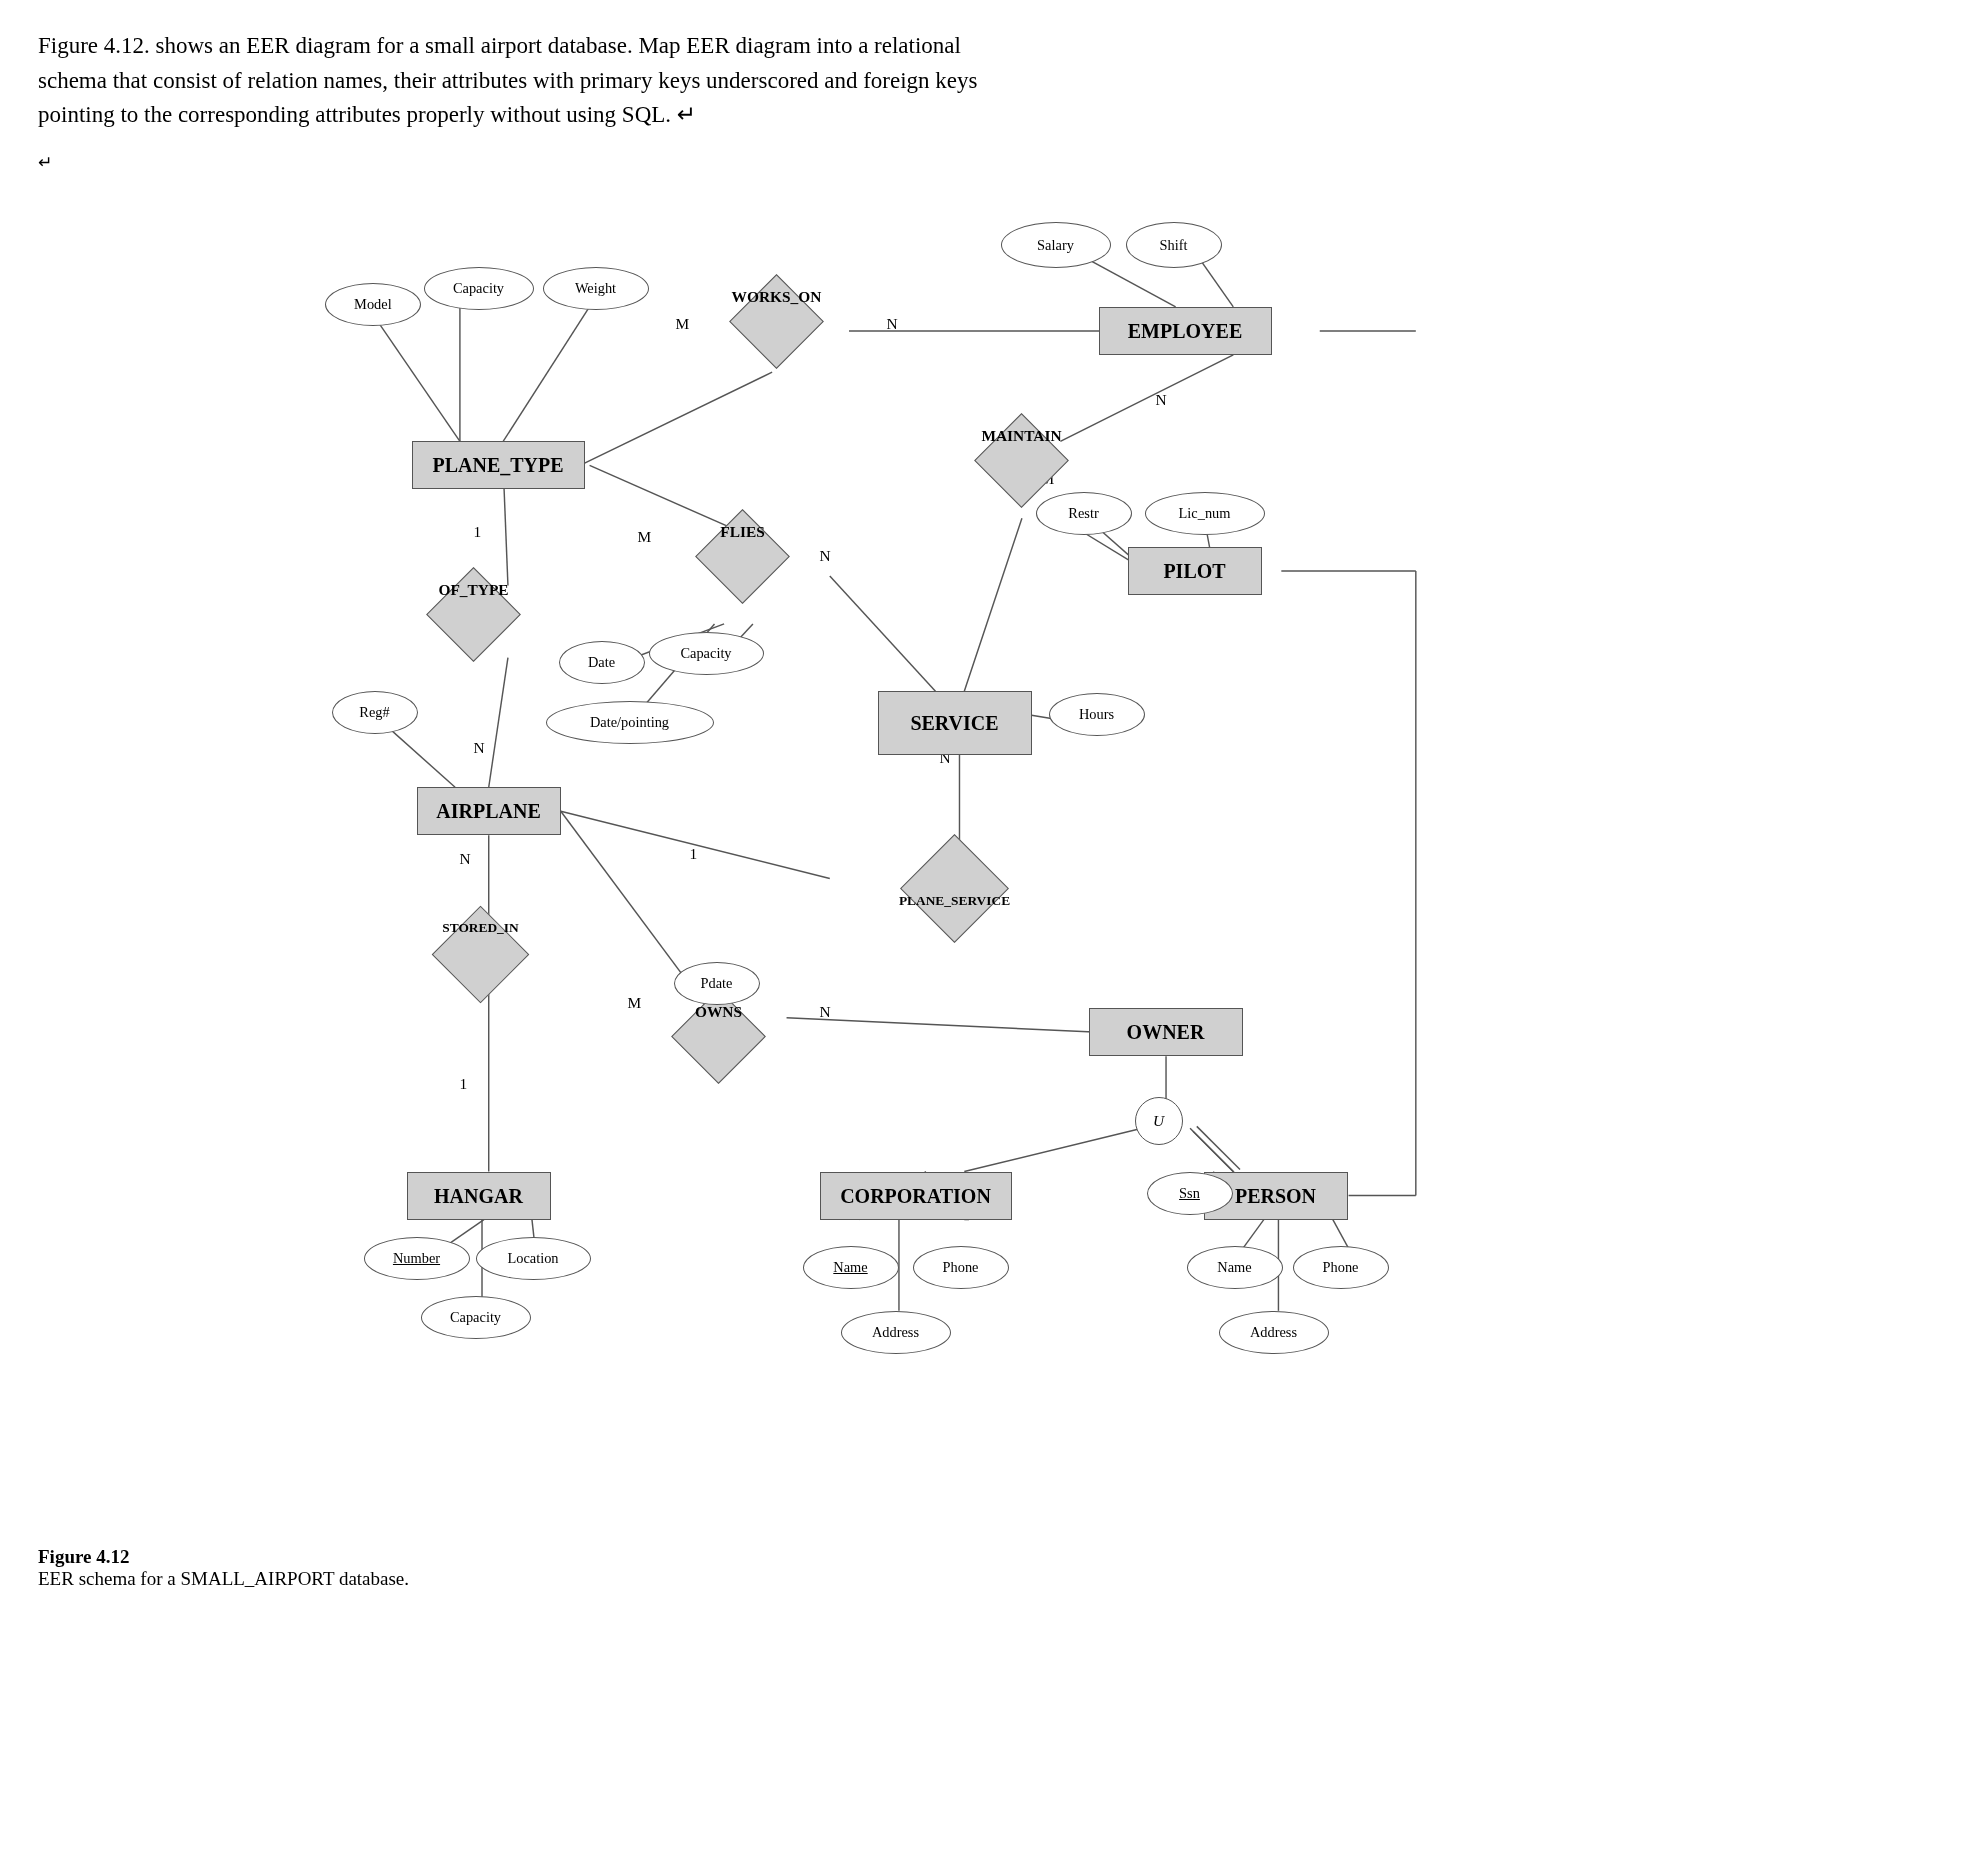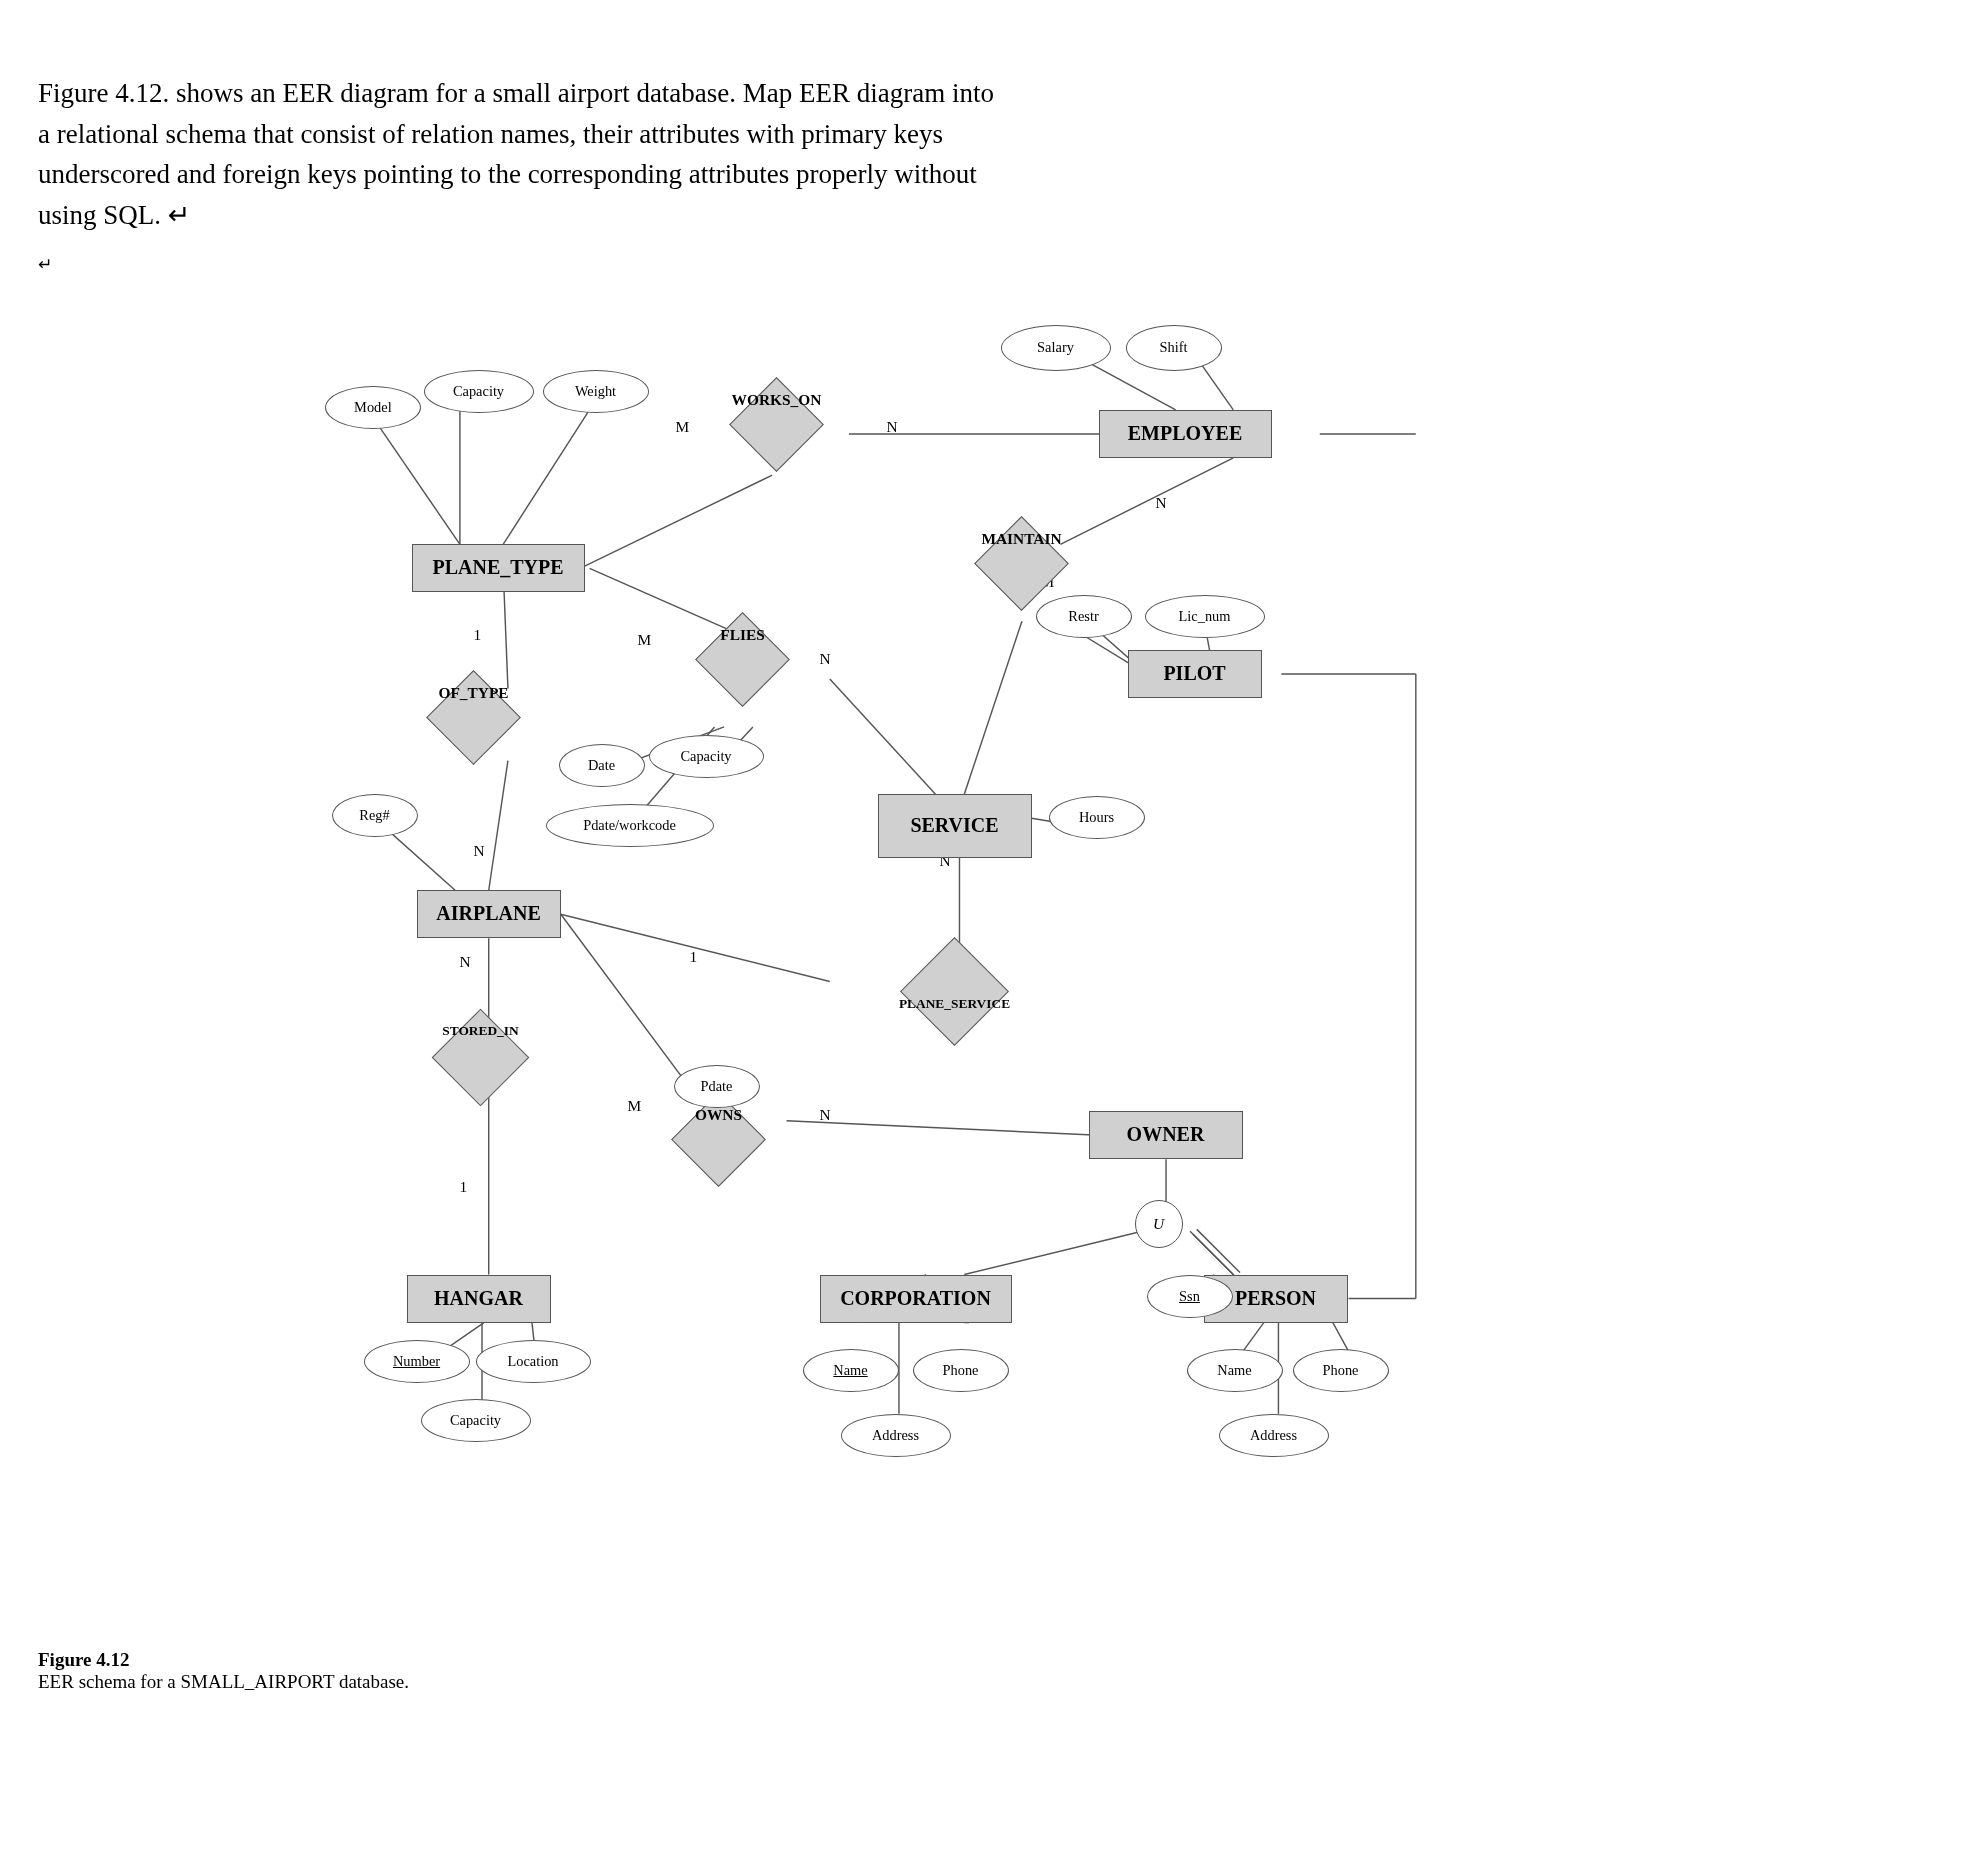--- a/index.html
+++ b/index.html
@@ -9,22 +9,21 @@
       font-size: 17.3px;
       color: #000;
       padding: 29px 38px;
       width: 1966px;
       min-height: 1870px;
     }
     .intro-text {
       max-width: 961px;
       line-height: 1.5;
       margin-bottom: 19px;
-      font-size: 27px;
-      margin-top: 44px;
+      font-size: 23px;
     }
     .diagram-container {
       position: relative;
       width: 1345px;
       height: 1345px;
       margin: 0 auto;
     }
     
     .entity {
       position: absolute;
@@ -271,21 +270,21 @@
   <div class="attr" style="left:232px;top:85px;width:106px;height:43px">Weight</div>
 
   <div class="attr" style="left:725px;top:310px;width:96px;height:43px">Restr</div>
 
   <div class="attr" style="left:834px;top:310px;width:120px;height:43px">Lic_num</div>
 
   <div class="attr" style="left:248px;top:459px;width:86px;height:43px">Date</div>
 
   <div class="attr" style="left:338px;top:450px;width:115px;height:43px">Capacity</div>
 
-  <div class="attr" style="left:235px;top:519px;width:168px;height:43px">Pdate/workcode</div>
+  <div class="attr" style="left:235px;top:519px;width:168px;height:43px">Date/pointing</div>
 
   <div class="attr" style="left:738px;top:511px;width:96px;height:43px">Hours</div>
 
   <div class="attr" style="left:21px;top:509px;width:86px;height:43px">Reg#</div>
 
   <div class="attr" style="left:363px;top:780px;width:86px;height:43px">Pdate</div>
 
   <div class="attr underline" style="left:53px;top:1055px;width:106px;height:43px">
       <span>Number</span>
     </div>

